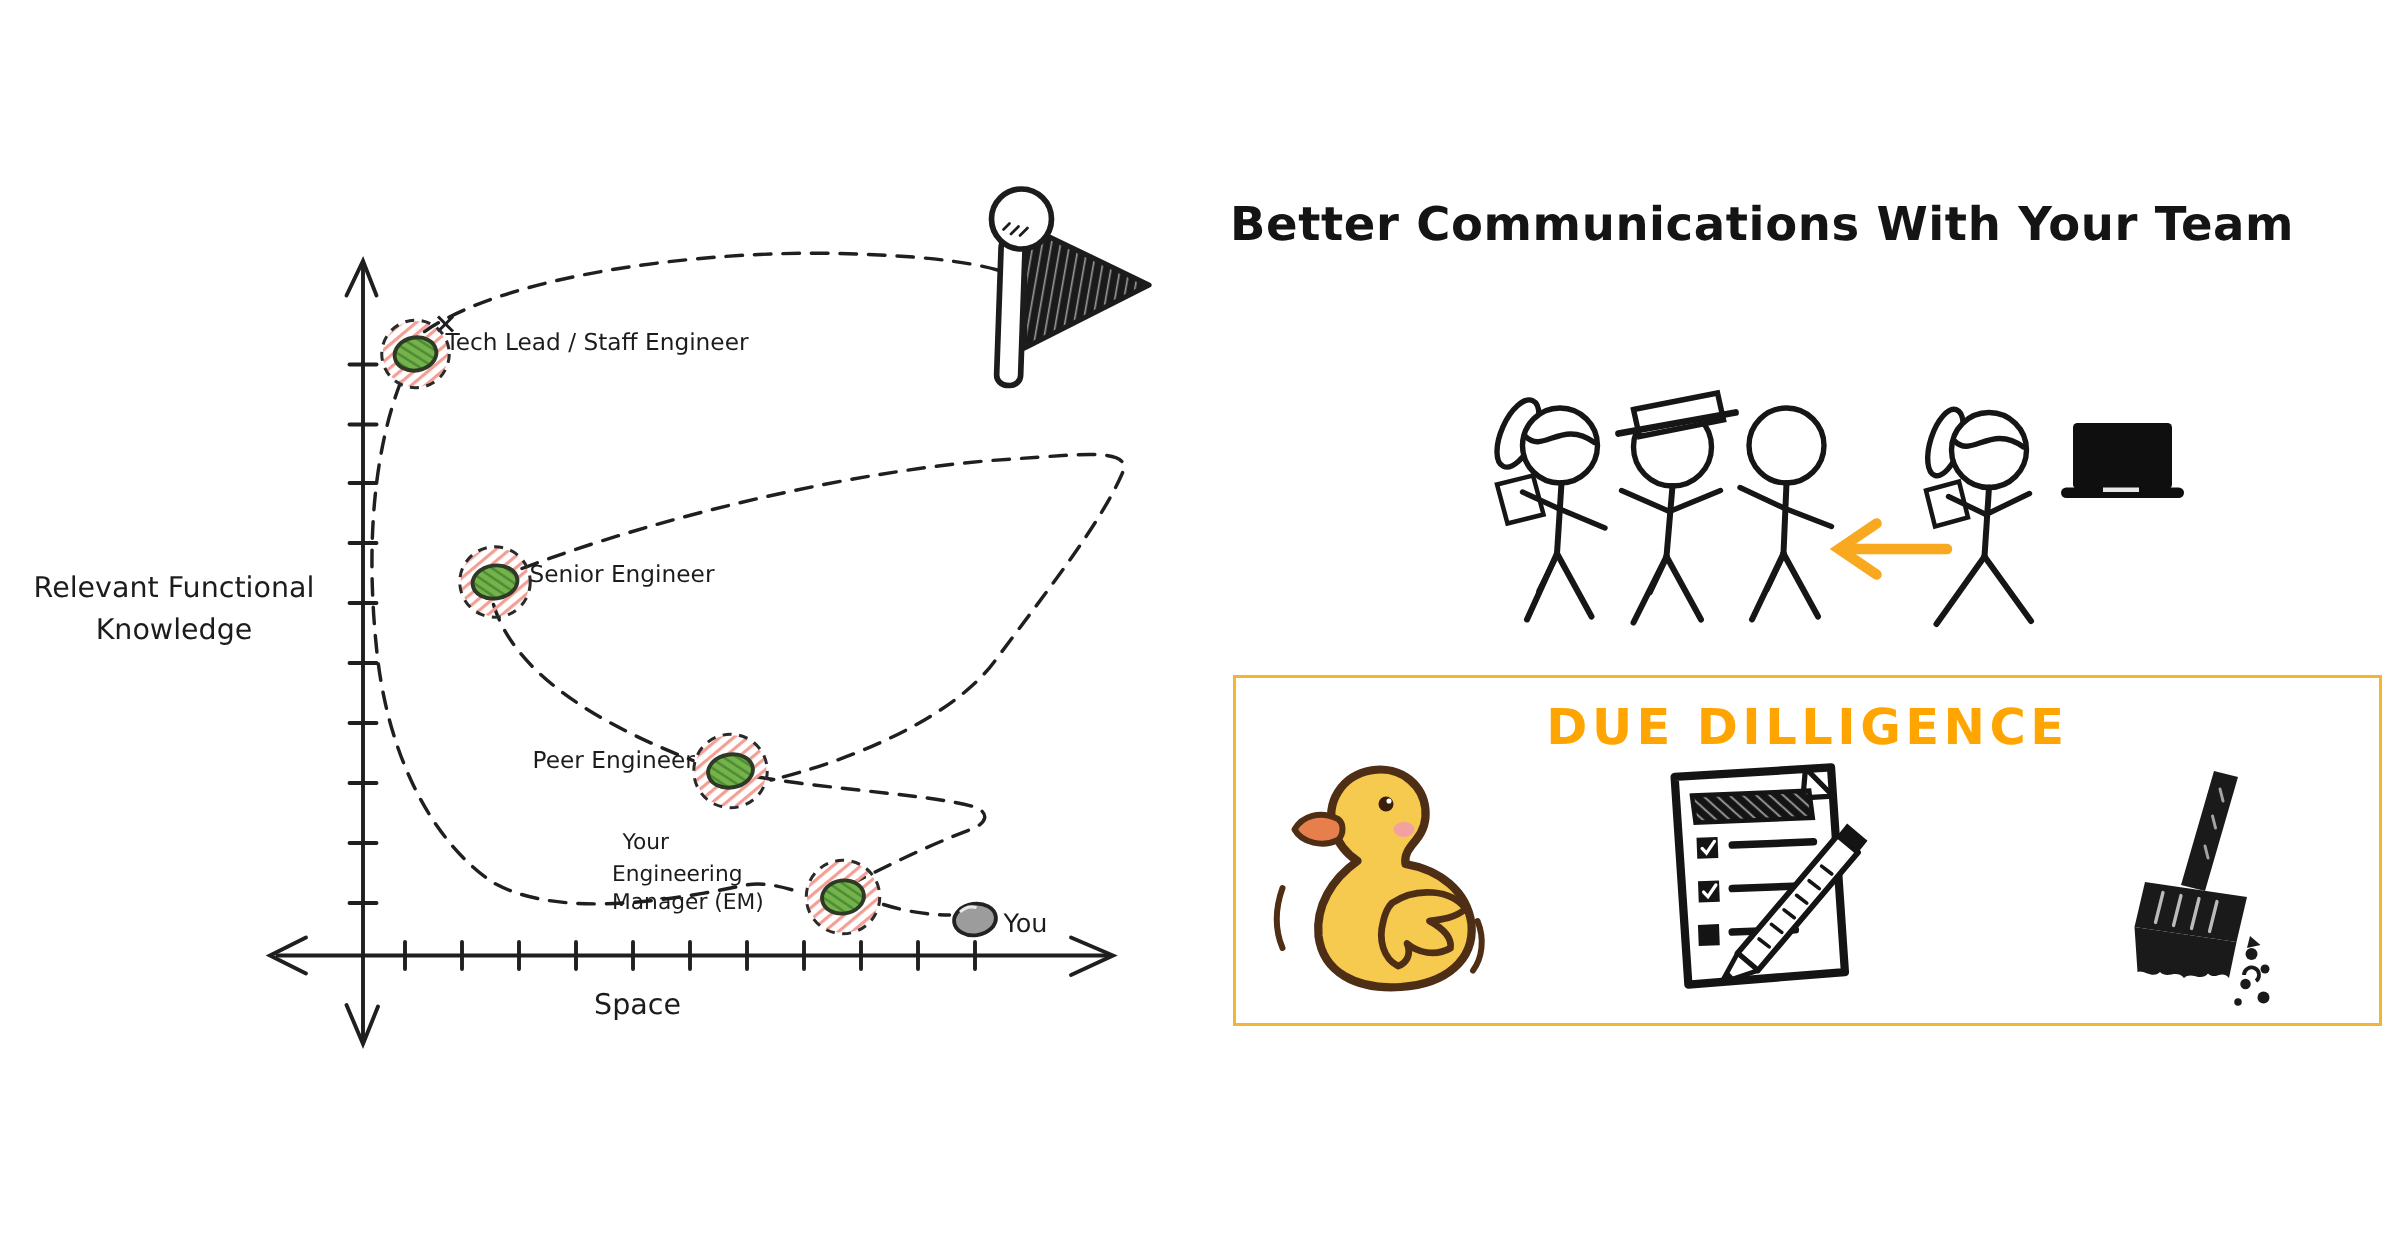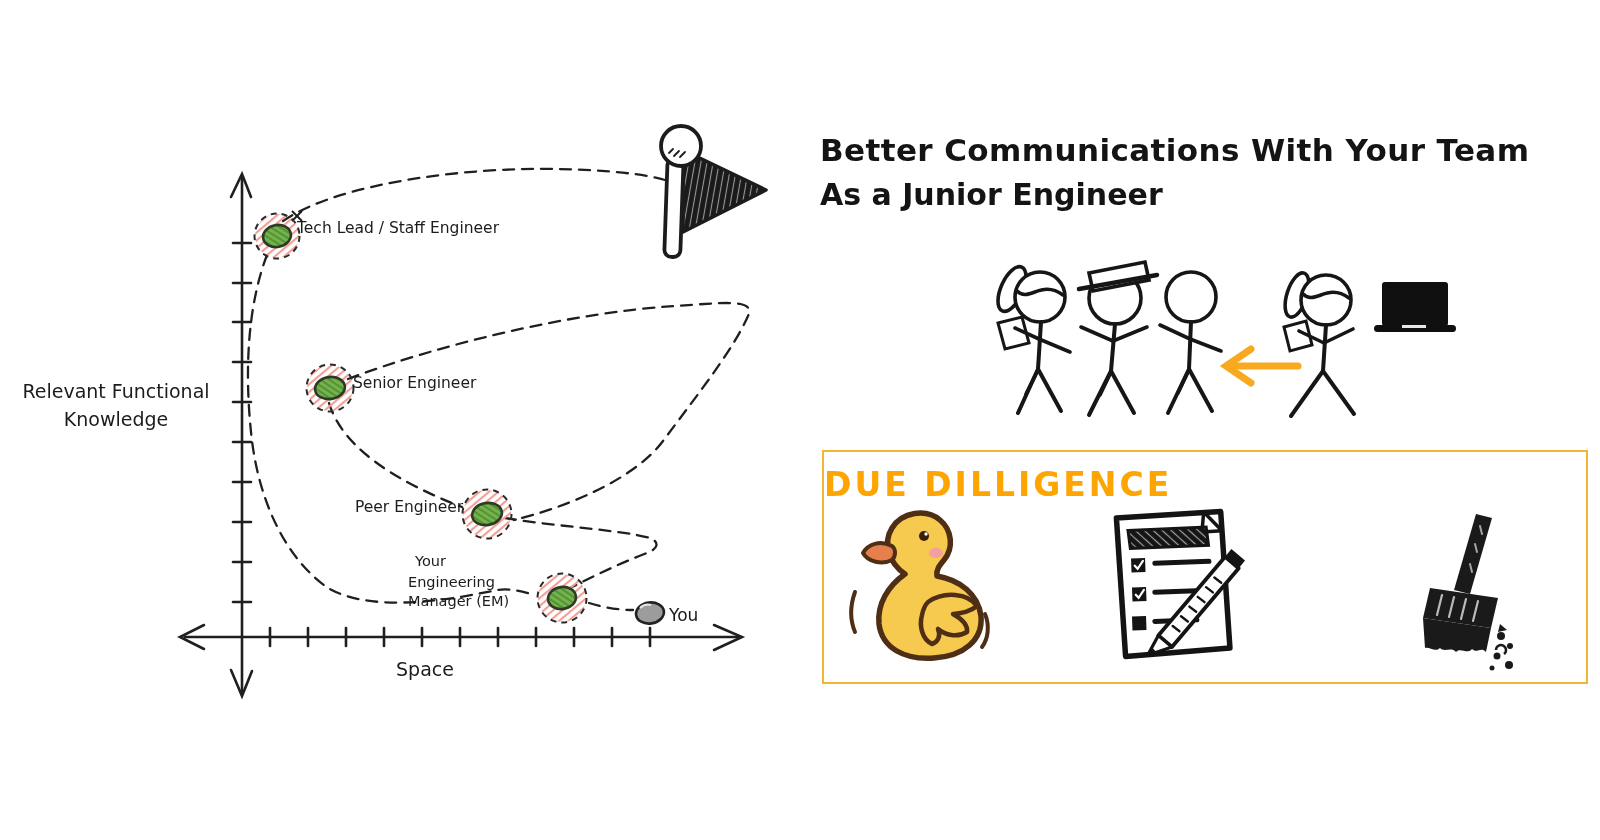--- a/index.html
+++ b/index.html
@@ -5,21 +5,21 @@
   html,body{margin:0;padding:0;background:#fff;}
   .canvas{position:relative;width:1600px;height:840px;background:#ffffff;overflow:hidden;
           font-family:"DejaVu Sans",sans-serif;color:#141414;}
   svg text{font-family:"DejaVu Sans",sans-serif;fill:#1c1c1c;}
   .title-block{position:absolute;left:820px;top:132px;width:772px;text-align:left;}
   .title-line1{font-size:31px;font-weight:600;letter-spacing:.4px;white-space:nowrap;}
   .title-line2{font-size:30px;font-weight:600;margin-top:9px;}
   .figures-svg{position:absolute;left:940px;top:253px;}
   .dd-box{position:absolute;left:822px;top:450px;width:766px;height:234px;
           border:2px solid #F2B632;background:#fff;box-sizing:border-box;}
-  .dd-heading{margin-top:13px;font-size:33px;font-weight:700;
+  .dd-heading{margin-top:13px;text-align:center;font-size:33px;font-weight:700;
               color:#FFA502;letter-spacing:3px;}
   .dd-icon{position:absolute;}
   .duck-icon{left:18px;top:44px;}
   .checklist-icon{left:262px;top:46px;}
   .broom-icon{left:572px;top:58px;}
 </style>
 </head>
 <body>
 
 <div class="canvas">
@@ -133,21 +133,20 @@
     <text x="353" y="388" font-size="15.5">Senior Engineer</text>
     <text x="355" y="512" font-size="15.5">Peer Engineer</text>
     <text x="415" y="566" font-size="14.5">Your</text>
     <text x="408" y="587" font-size="14.5">Engineering</text>
     <text x="408" y="606" font-size="14.5">Manager (EM)</text>
     <text x="669" y="621" font-size="17">You</text>
   </svg>
 
   <div class="title-block">
     <div class="title-line1">Better Communications With Your Team</div>
-    <div class="title-line2">As a Junior Engineer</div>
   </div>
 
   <svg class="figures-svg" width="530" height="178" viewBox="0 0 530 178">
     <g stroke="#161616" stroke-width="3.6" stroke-linecap="round" fill="none">
 
       <g>
         <ellipse cx="72" cy="36" rx="11" ry="24" transform="rotate(24 72 36)" fill="#fff"></ellipse>
         <circle cx="100" cy="44" r="25" fill="#fff"></circle>
         <path d="M 77,38 C 89,50 101,26 123,42"></path>
         <polygon points="58,70 82,64 89,90 65,96" fill="#fff" stroke-width="3"></polygon>

